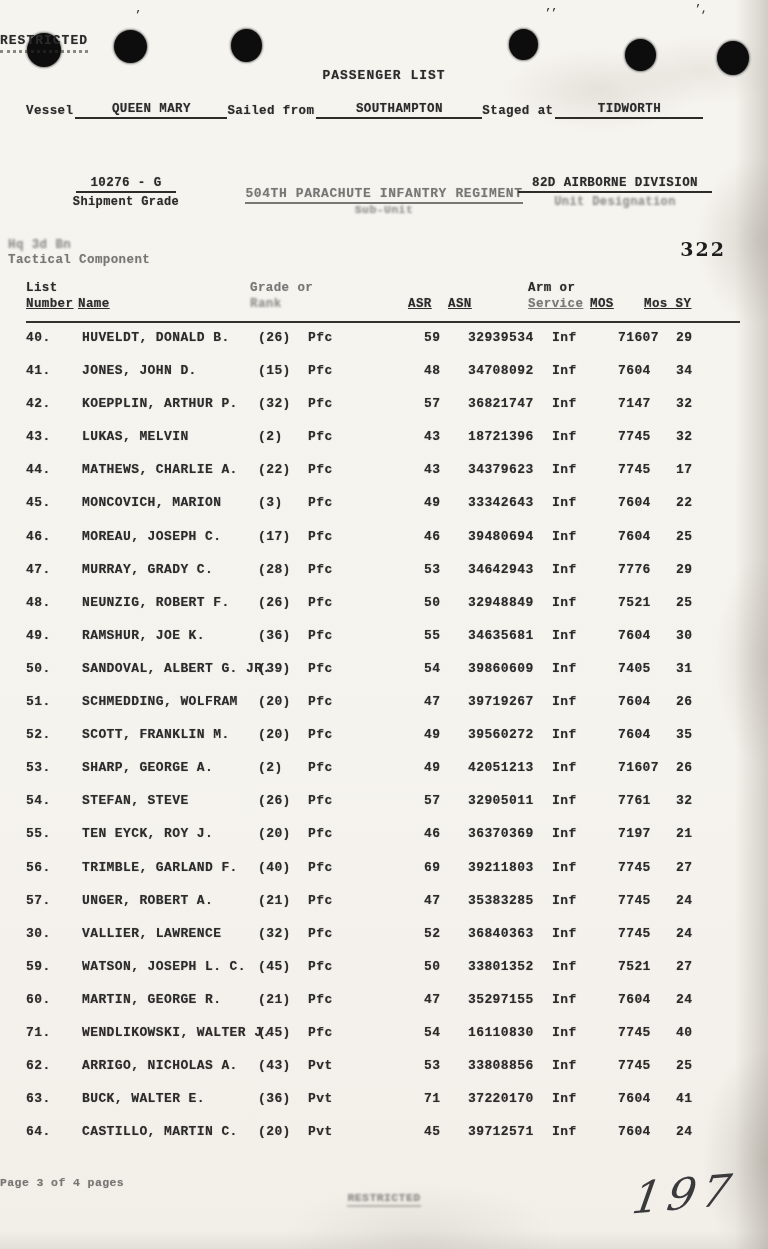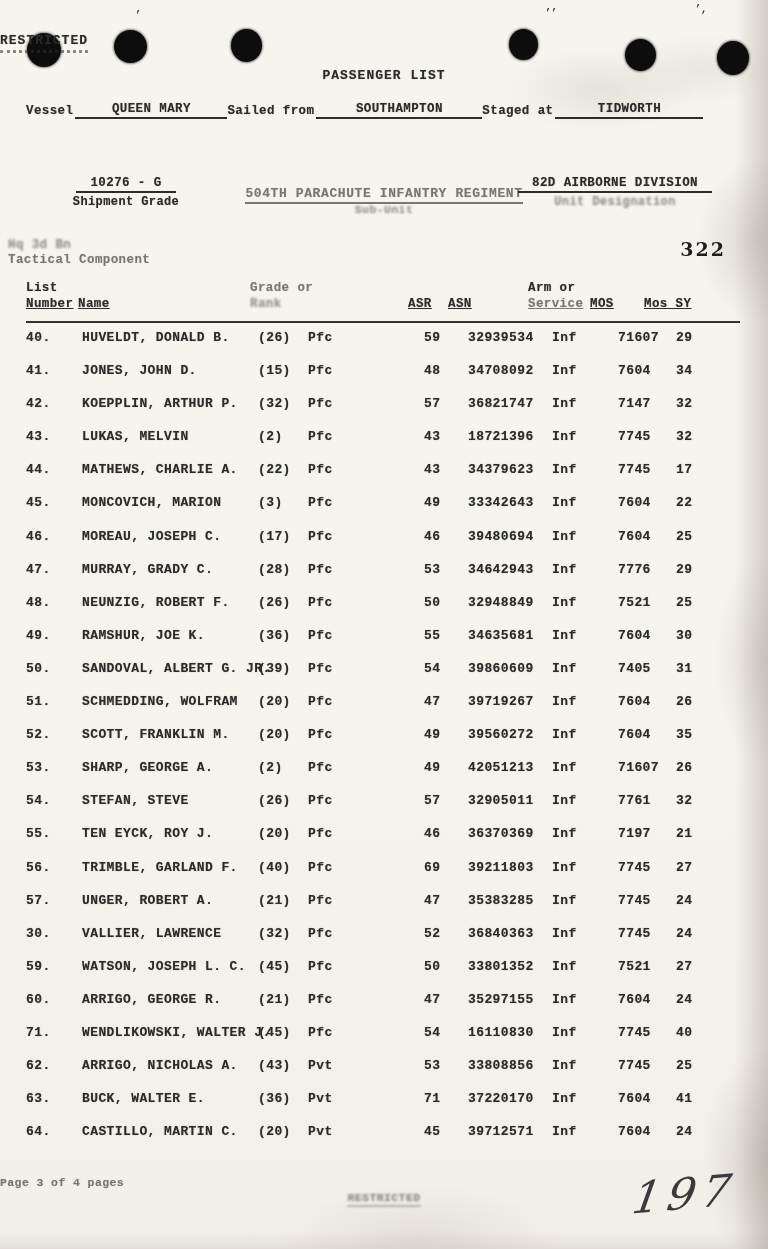--- a/index.html
+++ b/index.html
@@ -392,21 +392,21 @@
       <span>Pfc</span>
       <span>50</span>
       <span>33801352</span>
       <span>Inf</span>
       <span>7521</span>
       <span>27</span>
     </div>
 
     <div class="trow">
       <span>60.</span>
-      <span>ARRIGO, GEORGE R.</span>
+      <span>MARTIN, GEORGE R.</span>
       <span>(21)</span>
       <span>Pfc</span>
       <span>47</span>
       <span>35297155</span>
       <span>Inf</span>
       <span>7604</span>
       <span>24</span>
     </div>
 
     <div class="trow">

